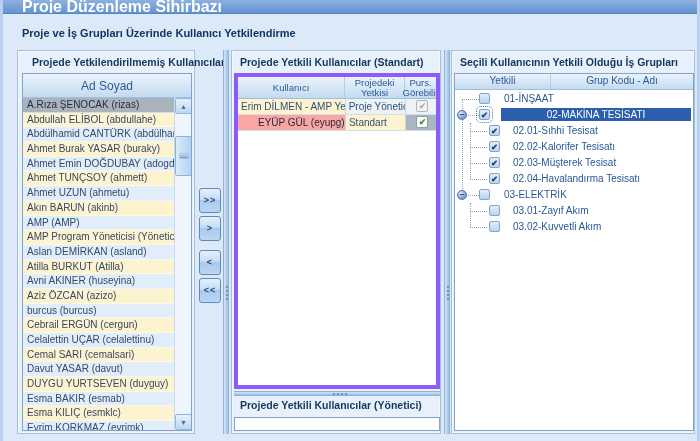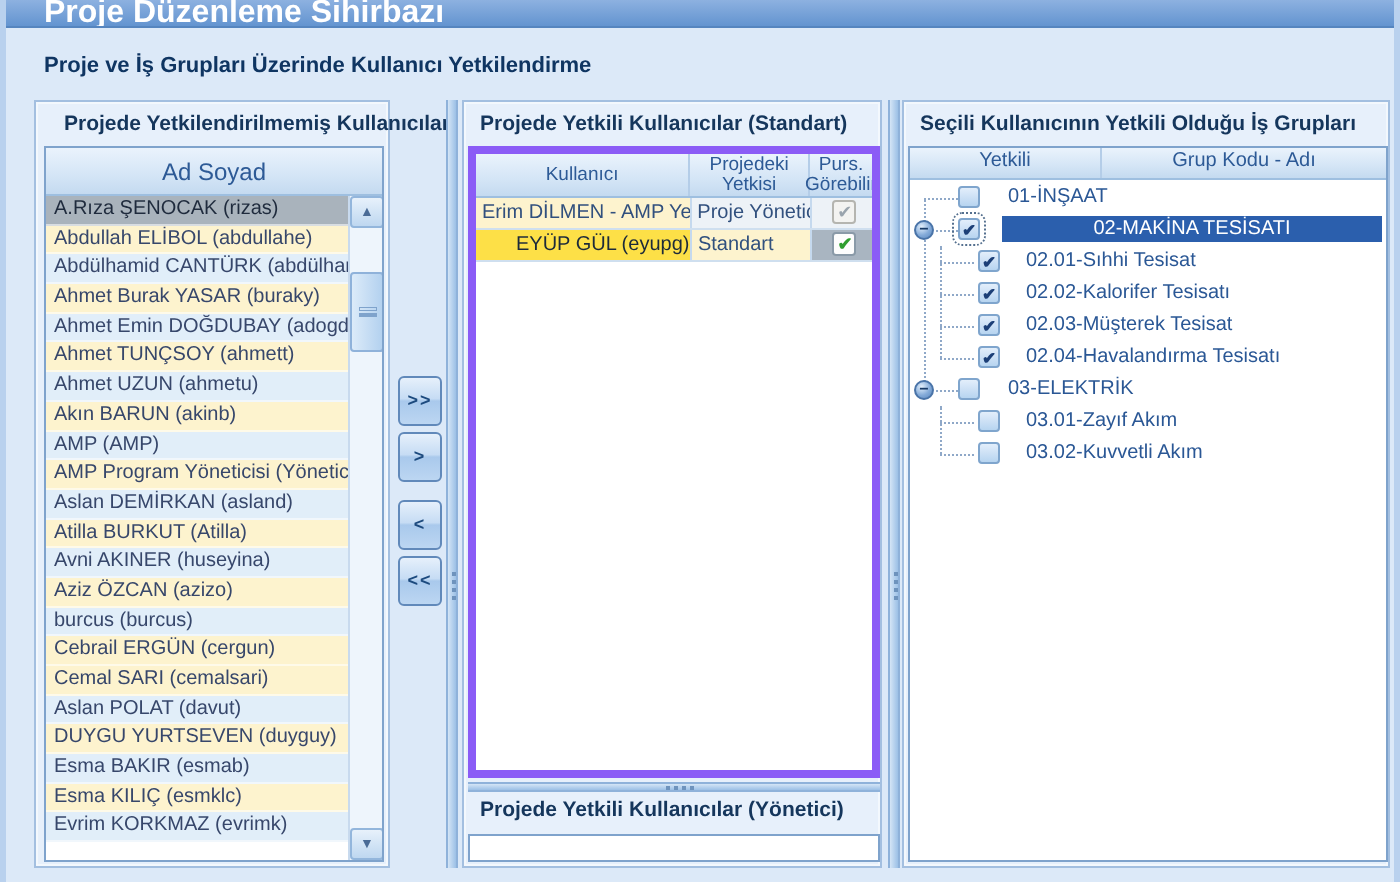--- a/index.html
+++ b/index.html
@@ -154,22 +154,23 @@
         <div class="list-row blue">Ahmet UZUN (ahmetu)</div>
         <div class="list-row cream">Akın BARUN (akinb)</div>
         <div class="list-row blue">AMP (AMP)</div>
         <div class="list-row cream">AMP Program Yöneticisi (Yönetici)</div>
         <div class="list-row blue">Aslan DEMİRKAN (asland)</div>
         <div class="list-row cream">Atilla BURKUT (Atilla)</div>
         <div class="list-row blue">Avni AKINER (huseyina)</div>
         <div class="list-row cream">Aziz ÖZCAN (azizo)</div>
         <div class="list-row blue">burcus (burcus)</div>
         <div class="list-row cream">Cebrail ERGÜN (cergun)</div>
+        <div class="list-row blue">Celalettin UÇAR (celalettinu)</div>
         <div class="list-row cream">Cemal SARI (cemalsari)</div>
-        <div class="list-row blue">Aslan POLAT (davut)</div>
+        <div class="list-row blue">Davut YASAR (davut)</div>
         <div class="list-row cream">DUYGU YURTSEVEN (duyguy)</div>
         <div class="list-row blue">Esma BAKIR (esmab)</div>
         <div class="list-row cream">Esma KILIÇ (esmklc)</div>
         <div class="list-row blue">Evrim KORKMAZ (evrimk)</div>
       </div>
     <div class="vscroll">
       <div class="sb-btn sb-up">▲</div>
       <div class="sb-thumb">
           <div class="sb-grip"></div>
         </div>
@@ -197,21 +198,21 @@
     </div>
     <div id="std-rows">
         <div class="trow">
           <div class="td cw1" style="background: rgb(253, 243, 206);">Erim DİLMEN - AMP Yetkilis</div>
           <div class="td cw2" style="background: rgb(237, 242, 247);">Proje Yöneticisi</div>
           <div class="td cw3" style="background: rgb(237, 242, 247);">
             <div class="cb gray">✔</div>
           </div>
         </div>
         <div class="trow">
-          <div class="td cw1" style="background: #fde047; color: rgb(28, 42, 58); padding-left: 20px;">EYÜP GÜL (eyupg)</div>
+          <div class="td cw1" style="background: #fca5a5; color: rgb(28, 42, 58); padding-left: 20px;">EYÜP GÜL (eyupg)</div>
           <div class="td cw2" style="background: rgb(253, 243, 206);">Standart</div>
           <div class="td cw3" style="background: rgb(169, 181, 193);">
             <div class="cb green">✔</div>
           </div>
         </div>
       </div>
   </div>
   <div class="hsplit">
       <div class="hdots"></div>
     </div>

